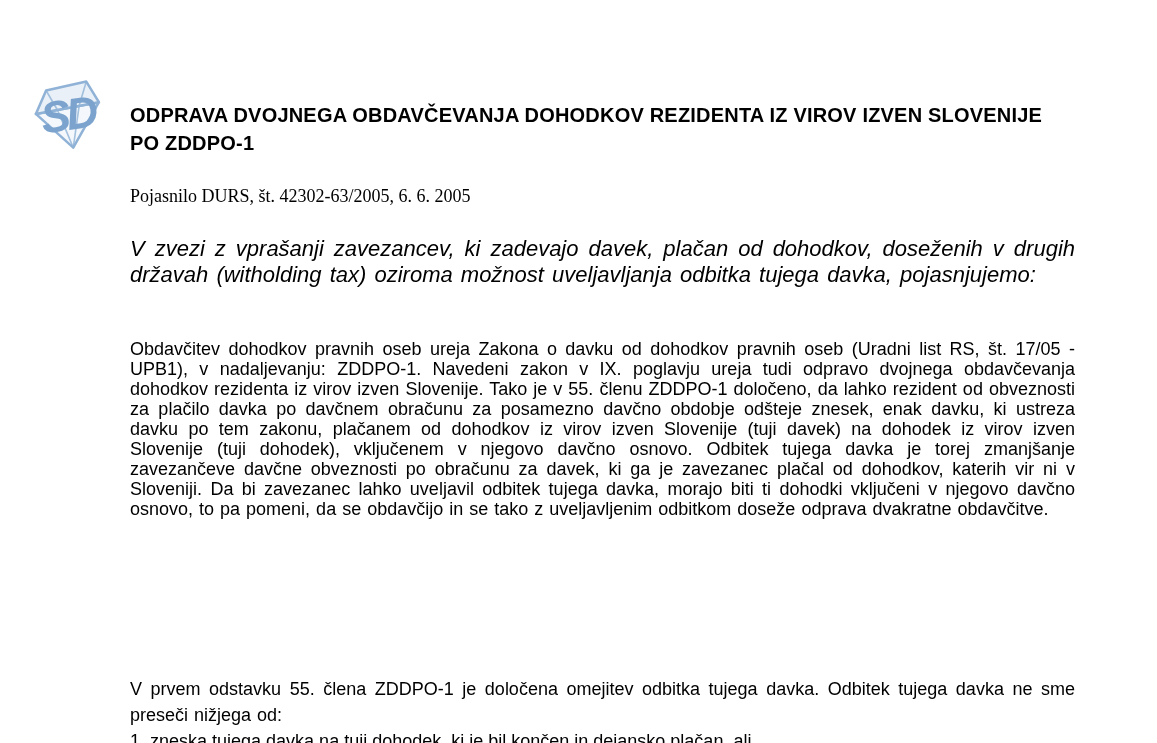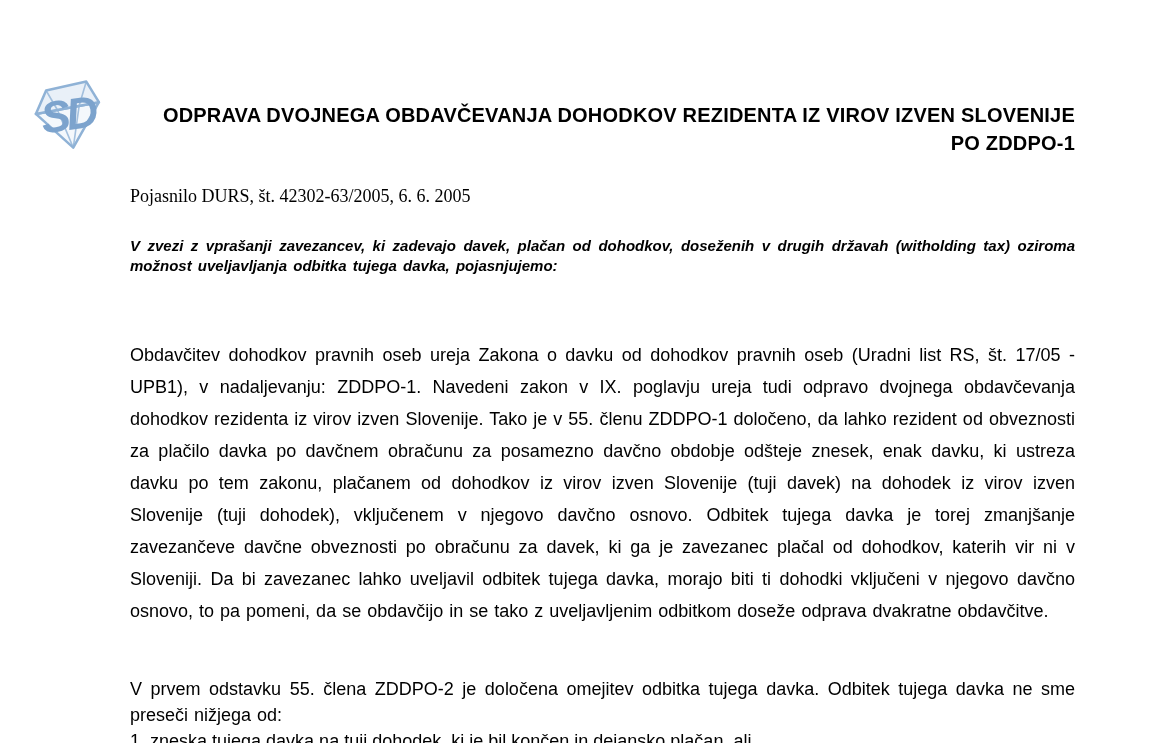--- a/index.html
+++ b/index.html
@@ -28,38 +28,37 @@
     fill: var(--logo-letter, #7ca3cd);
     font-family: "Liberation Sans", sans-serif;
     font-weight: bold; font-style: italic;
     font-size: 44px; letter-spacing: -4px;
   }
   .block { position: absolute; left: 130px; width: 945px; }
   .title {
     top: 101px;
     font-size: 20px; font-weight: bold;
     line-height: 28px;
-    text-align: right;
+    text-align: left;
     letter-spacing: 0.2px;
   }
   .reference {
     top: 183px;
     font-size: 18px; line-height: 26px; font-family: Liberation Serif, serif;
   }
   .intro {
     top: 236px;
-    font-size: 15px; line-height: 20px;
+    font-size: 22px; line-height: 26px;
     font-style: italic;
     text-align: justify;
     word-spacing: 2px;
-    font-weight: bold;
   }
   .bodytext {
     top: 339px;
-    font-size: 18px; line-height: 32px;
+    font-size: 18px; line-height: 20px;
     text-align: justify;
     word-spacing: 1px;
   }
   .limit { top: 676px; font-size: 18px; line-height: 26px; }
   .limit .limit-par { text-align: justify; word-spacing: 1px; }
   .limit .limit-item { text-align: left; }
 </style>
 </head>
 <body>
 
@@ -78,17 +77,17 @@
 
   <h1 class="block title">ODPRAVA DVOJNEGA OBDAVČEVANJA DOHODKOV REZIDENTA IZ VIROV IZVEN SLOVENIJE PO ZDDPO-1</h1>
 
   <p class="block reference">Pojasnilo DURS, št. 42302-63/2005, 6. 6. 2005</p>
 
   <p class="block intro">V zvezi z vprašanji zavezancev, ki zadevajo davek, plačan od dohodkov, doseženih v drugih državah (witholding tax) oziroma možnost uveljavljanja odbitka tujega davka, pojasnjujemo:</p>
 
   <p class="block bodytext">Obdavčitev dohodkov pravnih oseb ureja Zakona o davku od dohodkov pravnih oseb (Uradni list RS, št. 17/05 - UPB1), v nadaljevanju: ZDDPO-1. Navedeni zakon v IX. poglavju ureja tudi odpravo dvojnega obdavčevanja dohodkov rezidenta iz virov izven Slovenije. Tako je v 55. členu ZDDPO-1 določeno, da lahko rezident od obveznosti za plačilo davka po davčnem obračunu za posamezno davčno obdobje odšteje znesek, enak davku, ki ustreza davku po tem zakonu, plačanem od dohodkov iz virov izven Slovenije (tuji davek) na dohodek iz virov izven Slovenije (tuji dohodek), vključenem v njegovo davčno osnovo. Odbitek tujega davka je torej zmanjšanje zavezančeve davčne obveznosti po obračunu za davek, ki ga je zavezanec plačal od dohodkov, katerih vir ni v Sloveniji. Da bi zavezanec lahko uveljavil odbitek tujega davka, morajo biti ti dohodki vključeni v njegovo davčno osnovo, to pa pomeni, da se obdavčijo in se tako z uveljavljenim odbitkom doseže odprava dvakratne obdavčitve.</p>
 
   <div class="block limit">
-    <p class="limit-par">V prvem odstavku 55. člena ZDDPO-2 je določena omejitev odbitka tujega davka. Odbitek tujega davka ne sme preseči nižjega od:</p>
+    <p class="limit-par">V prvem odstavku 55. člena ZDDPO-1 je določena omejitev odbitka tujega davka. Odbitek tujega davka ne sme preseči nižjega od:</p>
     <p class="limit-item">1. zneska tujega davka na tuji dohodek, ki je bil končen in dejansko plačan, ali</p>
   </div>
 
 </div>
 
 </body></html>

